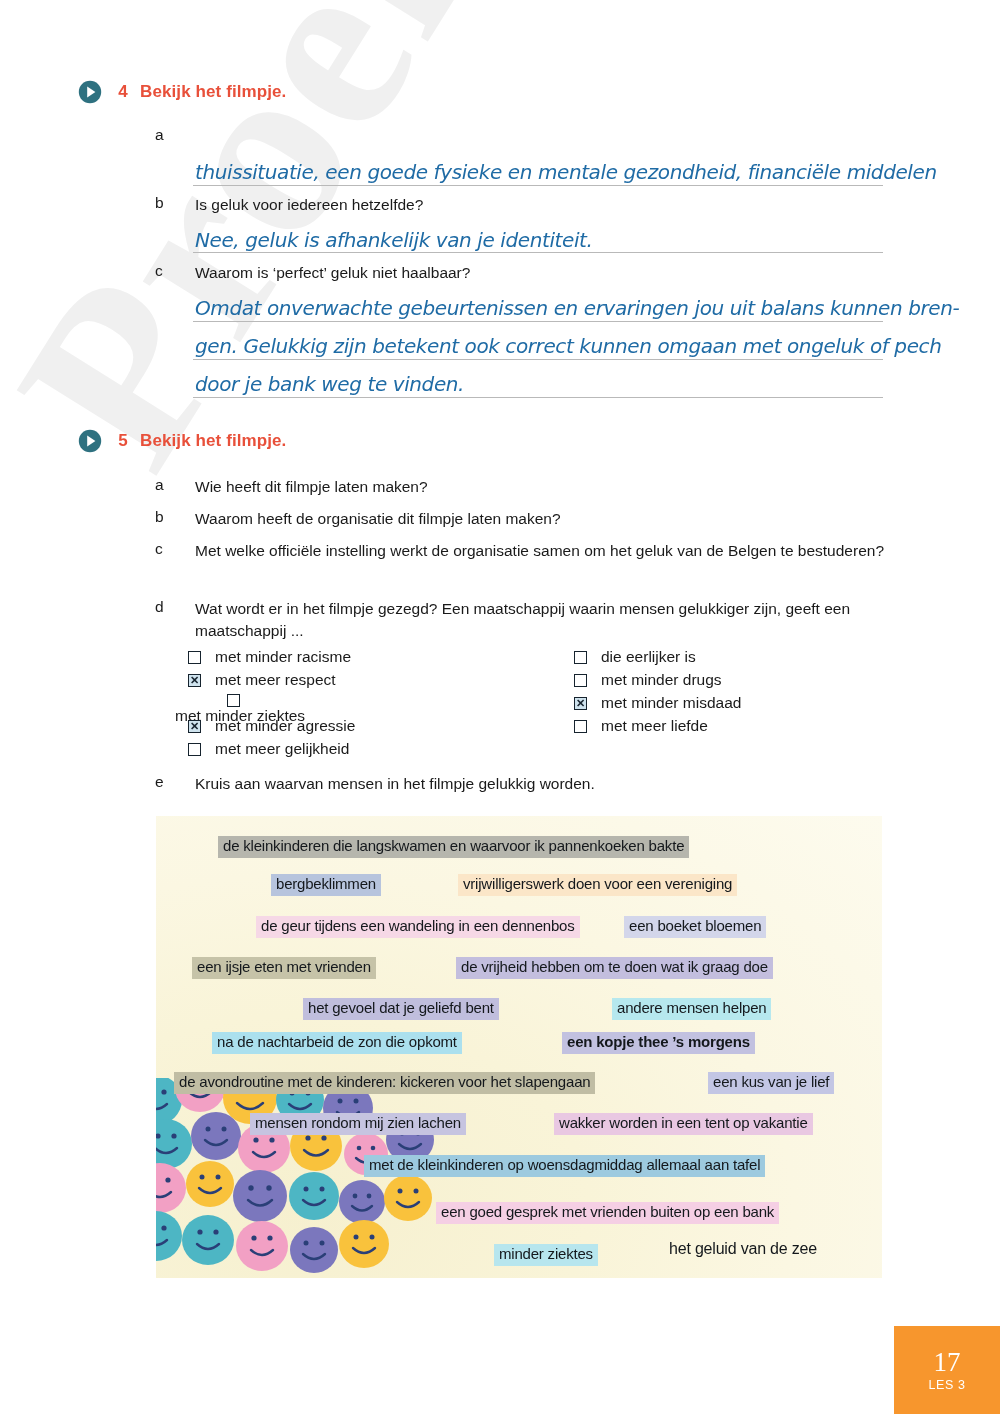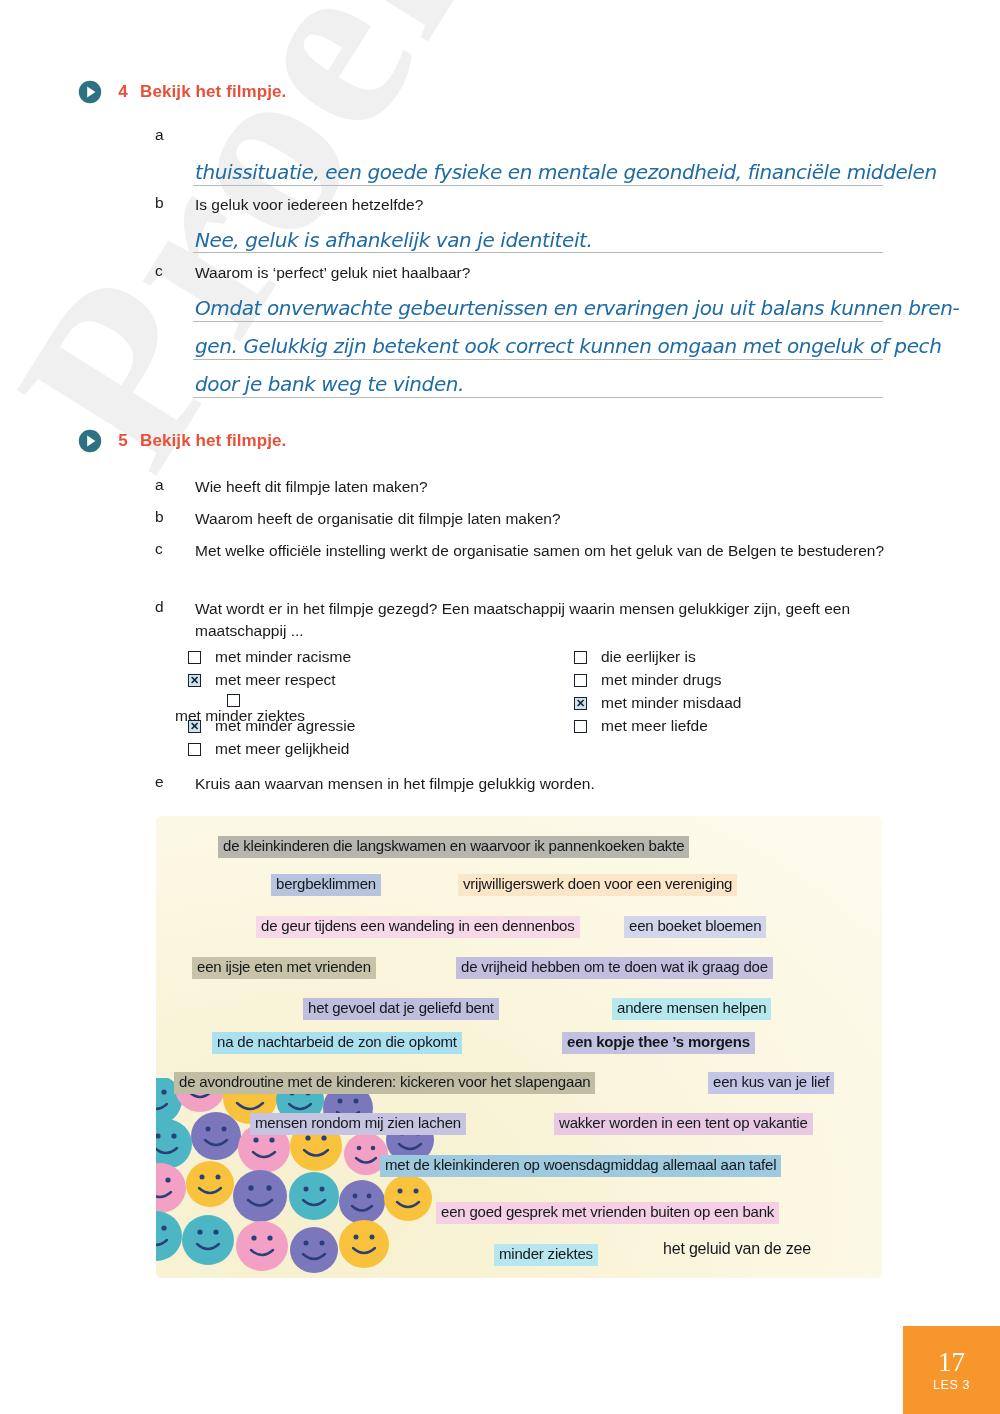--- a/index.html
+++ b/index.html
@@ -78,38 +78,37 @@
   }
   .cb-label { font-size:15.5px; color:#1a1a1a; white-space:nowrap; }
 
   
   #photo {
     position:absolute;
     left:156px; top:816px; width:726px; height:462px;
     background:
       radial-gradient(ellipse at 20% 85%, #f6f0cf 0%, #f9f4d8 35%, #fbf7e2 60%, #fdfbee 100%);
     overflow:hidden;
-    border-radius:6px;
   }
   #smileys { position:absolute; left:-18px; bottom:-10px; width:330px; height:210px; }
   .tag {
     position:absolute;
     font-family:"Liberation Sans", sans-serif;
     font-size:15px;
     color:#14181c;
     white-space:nowrap;
     padding:1px 5px 2px 5px;
     line-height:1.25;
     letter-spacing:-0.2px;
   }
-  .tag.plain { background:transparent; }
+  .tag.plain { background:transparent;margin-left:6px; }
 
   
   #footer-box {
-    position:absolute; right:0; bottom:0; width:97px; height:88px;
+    position:absolute; right:0; bottom:0; width:106px; height:88px;
     background:#f7962d;
     color:#ffffff;
     display:flex; flex-direction:column;
     align-items:center; justify-content:center;
     z-index:3;
   }
   #footer-num { font-family:"Liberation Serif", serif; font-size:27px; line-height:1; }
   #footer-les { font-size:12.5px; letter-spacing:.6px; margin-top:2px; }
 </style>
 </head>
@@ -380,21 +379,21 @@
     <div class="tag" style="left:36px;  top:141px; background:#c6c3a8;">een ijsje eten met vrienden</div>
     <div class="tag" style="left:300px; top:141px; background:#c3bede;">de vrijheid hebben om te doen wat ik graag doe</div>
     <div class="tag" style="left:147px; top:182px; background:#c0bedd;">het gevoel dat je geliefd bent</div>
     <div class="tag" style="left:456px; top:182px; background:#b6e8ee;">andere mensen helpen</div>
     <div class="tag" style="left:56px;  top:216px; background:#abe0ee;">na de nachtarbeid de zon die opkomt</div>
     <div class="tag" style="left:406px; top:216px; background:#c2c1e0;font-weight:bold;">een kopje thee ’s morgens</div>
     <div class="tag" style="left:18px;  top:256px; background:#c0bda4;">de avondroutine met de kinderen: kickeren voor het slapengaan</div>
     <div class="tag" style="left:552px; top:256px; background:#c3c6e4;">een kus van je lief</div>
     <div class="tag" style="left:94px;  top:297px; background:#c6c4e0;">mensen rondom mij zien lachen</div>
     <div class="tag" style="left:398px; top:297px; background:#e9c8e2;">wakker worden in een tent op vakantie</div>
-    <div class="tag" style="left:208px; top:339px; background:#9dcadf;margin-left:16px;">met de kleinkinderen op woensdagmiddag allemaal aan tafel</div>
+    <div class="tag" style="left:208px; top:339px; background:#9dcadf;">met de kleinkinderen op woensdagmiddag allemaal aan tafel</div>
     <div class="tag" style="left:280px; top:386px; background:#f5cfe4;">een goed gesprek met vrienden buiten op een bank</div>
     <div class="tag" style="left:338px; top:428px; background:#b7e6ee;">minder ziektes</div>
     <div class="tag plain" style="left:502px; top:422px; font-size:16px;">het geluid van de zee</div>
   </div>
 
   <div id="footer-box">
     <div id="footer-num">17</div>
     <div id="footer-les">LES 3</div>
   </div>
 

